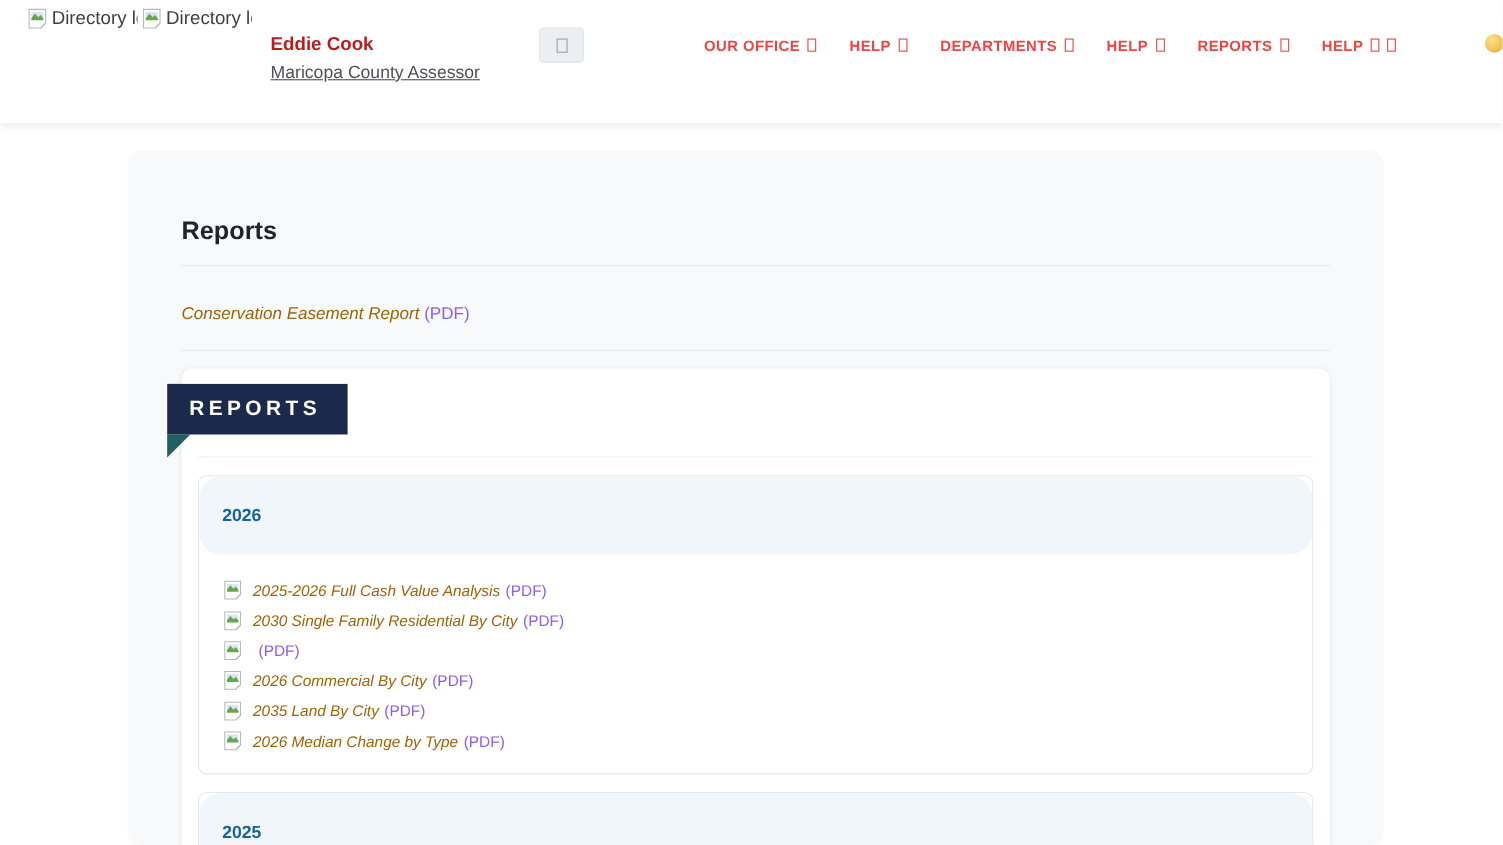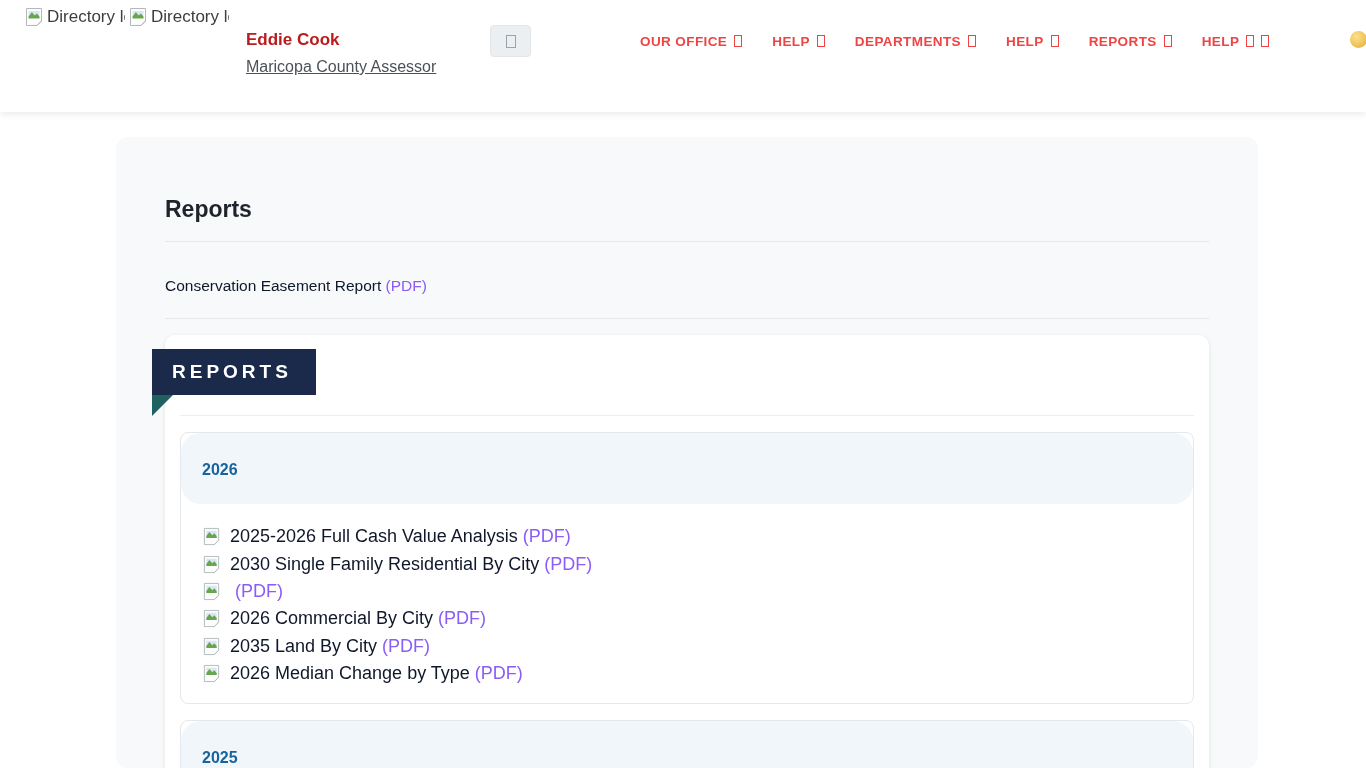--- a/index.html
+++ b/index.html
@@ -35,42 +35,42 @@
 
   
   .container { position:absolute; left:116px; top:137px; width:1142px; height:631px;
                background:#f7f9fa; border-radius:12px; overflow:hidden; }
   .inner { padding:59px 49px 0 49px; }
   .page-title { font-size:23px; font-weight:bold; color:#1f242c; }
   .rule { border:none; border-top:1px solid #e6e9ec; height:0; }
   .rule.r1 { margin-top:18px; }
   .intro { margin-top:35px; font-size:15.5px; }
   .rule.r2 { margin-top:23px; }
-  a.link { color:#0f172a; text-decoration:none; cursor:pointer; }
+  a.link { color:#a16207; text-decoration:none; cursor:pointer;font-style:italic; }
   .pdf { color:#8b5cf6; }
 
   
   .card { position:relative; margin-top:16px; background:#fff; border-radius:10px;
           box-shadow:0 1px 4px rgba(30,40,60,.10); height:560px; }
   .ribbon { position:absolute; left:-13px; top:14px; height:46px; line-height:46px;
             background:#1b2a4a; color:#fff; font-size:19px; font-weight:bold;
             letter-spacing:4px; padding:0 24px 0 20px; z-index:2; }
   .fold { position:absolute; left:-13px; top:60px; width:0; height:0;
           border-top:21px solid #206060; border-right:21px solid transparent; }
   .card-content { padding:80px 15px 20px 15px; }
   .card-hr { border:none; border-top:1px solid #eceef0; }
 
   
   .year-card { margin-top:16px; border:1px solid #e4e7eb; border-radius:8px;
                background:#fff; overflow:hidden; }
   .year-head { background:#f1f6fb; padding:28px 21px 25px 21px;border-radius:20px; }
   .year-label { font-size:16px; font-weight:bold; color:#17639a; }
   .report-list { list-style:none; padding:19px 21px 16px 21px; }
   .report-list li { display:flex; align-items:center; height:27.4px;
-                    font-size:18px; white-space:nowrap; }
+                    font-size:14px; white-space:nowrap; }
   .report-list svg { margin-right:9px; flex:0 0 auto; }
   .report-list .pdf { margin-left:5px; }
 </style>
 </head>
 <body>
 
 <header class="site-header">
 
   <a class="logo one">
     <svg width="20" height="20" viewBox="0 0 20 20">

